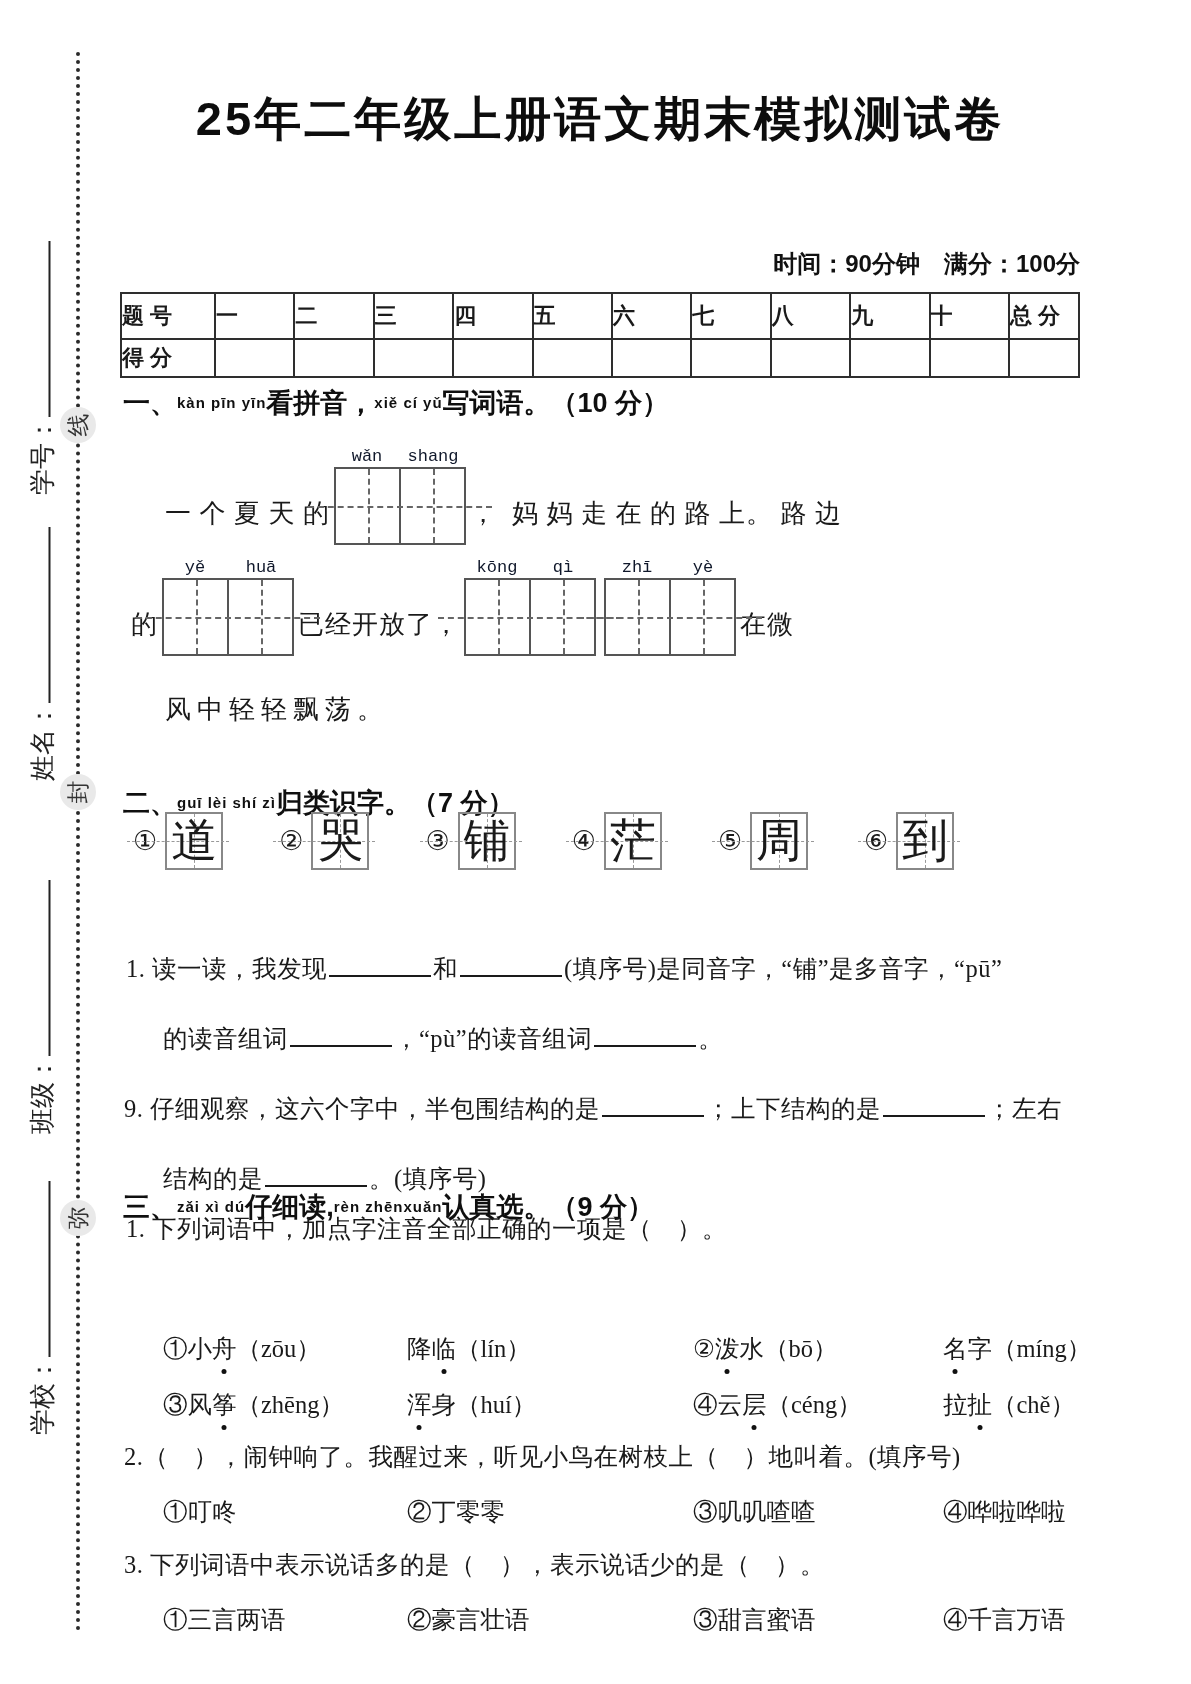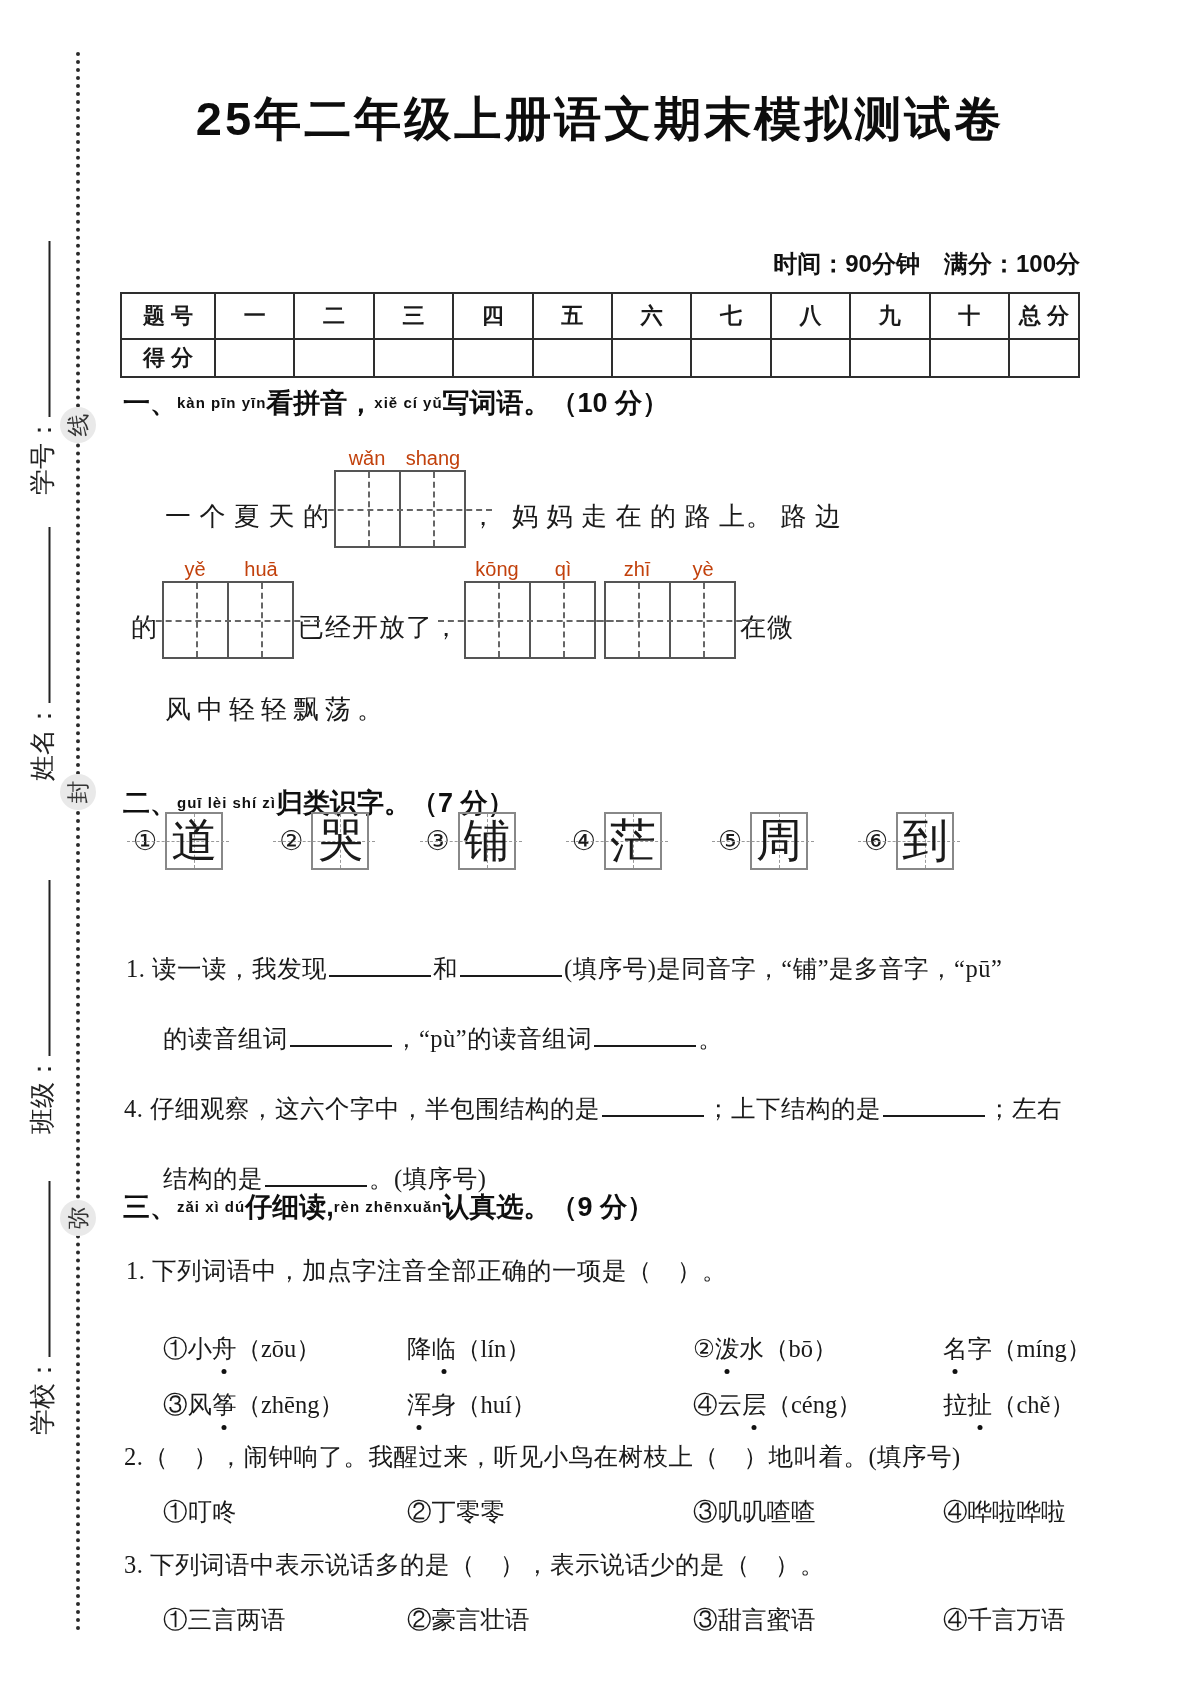--- a/index.html
+++ b/index.html
@@ -20,41 +20,41 @@
   .title{position:absolute;left:120px;width:960px;top:88px;text-align:center;
          font-family:"Liberation Sans","DejaVu Sans",sans-serif;font-weight:bold;
          font-size:47px;letter-spacing:3px;color:#0d0d0d;}
   .meta{position:absolute;right:111px;top:248px;
         font-family:"Liberation Sans","DejaVu Sans",sans-serif;font-weight:bold;
         font-size:24px;color:#111;}
 
   
   .score-table{position:absolute;left:120px;top:292px;width:960px;border-collapse:collapse;
                table-layout:fixed;}
-  .score-table td{border:2px solid #2e2e2e;text-align:center;
+  .score-table td{border:2px solid #2e2e2e;text-align:left;
                   font-family:"Liberation Sans","DejaVu Sans",sans-serif;
                   font-weight:bold;font-size:22px;white-space:nowrap;padding:0;}
   .score-table tr:first-child td{height:44px;}
   .score-table tr:last-child td{height:36px;}
 
   
   .sec-head{position:absolute;left:123px;display:flex;align-items:flex-end;
             font-family:"Liberation Sans","DejaVu Sans",sans-serif;font-weight:bold;
             color:#0f0f0f;}
   .sec-head .pref,.sec-head .pts,.sec-head .htx{font-size:27px;line-height:1.15;}
   .hgrp{display:inline-flex;align-items:center;}
   .hpy{font-size:15px;font-weight:bold;letter-spacing:1px;line-height:1.1;
        font-family:"Liberation Sans","DejaVu Sans",sans-serif;}
 
   
   .dictline{position:absolute;display:flex;align-items:flex-end;}
   .dtx{font-size:26px;padding-bottom:14px;white-space:pre;letter-spacing:1px;}
   .pair-group{display:inline-flex;flex-direction:column;margin:0 4px;}
-  .pair-py{display:flex;width:132px;font-family:Liberation Sans, sans-serif;
-           font-size:20px;line-height:1.15;color:#c2410c;}
+  .pair-py{display:flex;width:132px;font-family:Liberation Mono, monospace;
+           font-size:17px;line-height:1.15;color:#0f172a;}
   .pair-py span{flex:1;text-align:center;}
   .pair-box{display:flex;width:132px;height:78px;border:2px solid #555;position:relative;
             box-sizing:border-box;}
   .pair-box .cell{flex:1;position:relative;}
   .pair-box .cell + .cell{border-left:2px solid #555;}
   .pair-box .cell::before{content:"";position:absolute;left:50%;top:0;bottom:0;
                           border-left:2px dashed #666;}
   .pair-box::after{content:"";position:absolute;left:-28px;right:-28px;top:50%;
                    border-top:2px dashed #666;}
   .plainline{position:absolute;font-size:26px;letter-spacing:6px;}
@@ -255,40 +255,40 @@
   </div>
 
   <div class="q" style="top:952px;left:126px">
     <span>1. 读一读，我发现</span><span class="blank"></span><span>和</span><span class="blank"></span><span>(填序号)是同音字，“铺”是多音字，“pū”</span>
   </div>
   <div class="q" style="top:1022px;left:163px">
     <span>的读音组词</span><span class="blank"></span><span>，“pù”的读音组词</span><span class="blank"></span><span>。</span>
   </div>
 
   <div class="q" style="top:1092px;left:124px">
-    <span>4. 仔细观察，这六个字中，半包围结构的是</span><span class="blank"></span><span>；上下结构的是</span><span class="blank"></span><span>；左右</span>
+    <span>9. 仔细观察，这六个字中，半包围结构的是</span><span class="blank"></span><span>；上下结构的是</span><span class="blank"></span><span>；左右</span>
   </div>
   <div class="q" style="top:1162px;left:163px">
     <span>结构的是</span><span class="blank"></span><span>。(填序号)</span>
   </div>
 
   <div class="sec-head" style="top:1192px">
     <span class="pref">三、</span>
     <span class="hgrp">
       <span class="hpy">zǎi xì dú</span>
       <span class="htx">仔细读,</span>
     </span>
     <span class="hgrp">
       <span class="hpy">rèn zhēnxuǎn</span>
       <span class="htx">认真选。</span>
     </span>
     <span class="pts">（9 分）</span>
   </div>
 
-  <div class="q" style="top:1254px;left:126px">1. 下列词语中，加点字注音全部正确的一项是（　）。</div>
+  <div class="q" style="top:1212px;left:126px">1. 下列词语中，加点字注音全部正确的一项是（　）。</div>
   <div class="optrow" style="top:1332px">
     <span class="opt ow1"><span>①小</span><span class="dotc">舟</span><span>（zōu）</span></span>
     <span class="opt ow2"><span>降</span><span class="dotc">临</span><span>（lín）</span></span>
     <span class="opt ow3"><span>②</span><span class="dotc">泼</span><span>水（bō）</span></span>
     <span class="opt"><span></span><span class="dotc">名</span><span>字（míng）</span></span>
   </div>
   <div class="optrow" style="top:1388px">
     <span class="opt ow1"><span>③风</span><span class="dotc">筝</span><span>（zhēng）</span></span>
     <span class="opt ow2"><span></span><span class="dotc">浑</span><span>身（huí）</span></span>
     <span class="opt ow3"><span>④云</span><span class="dotc">层</span><span>（céng）</span></span>

